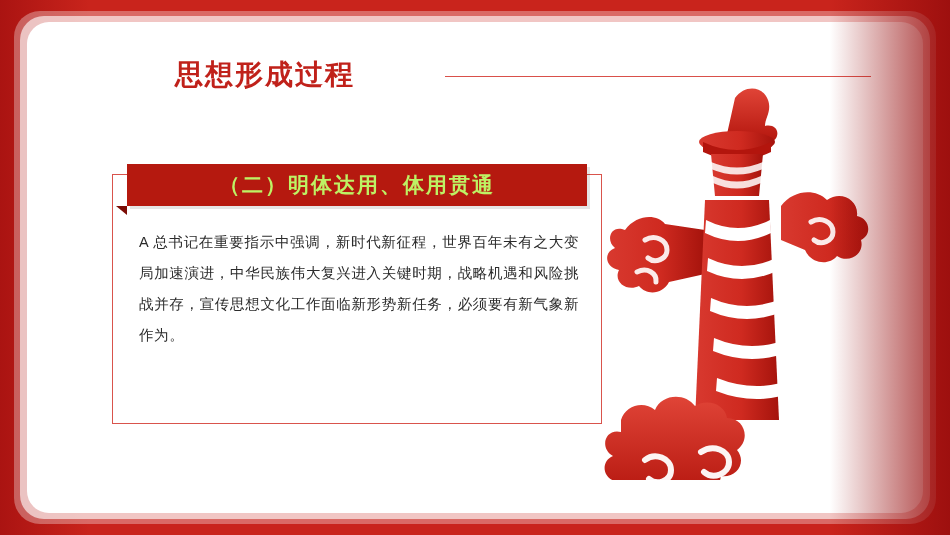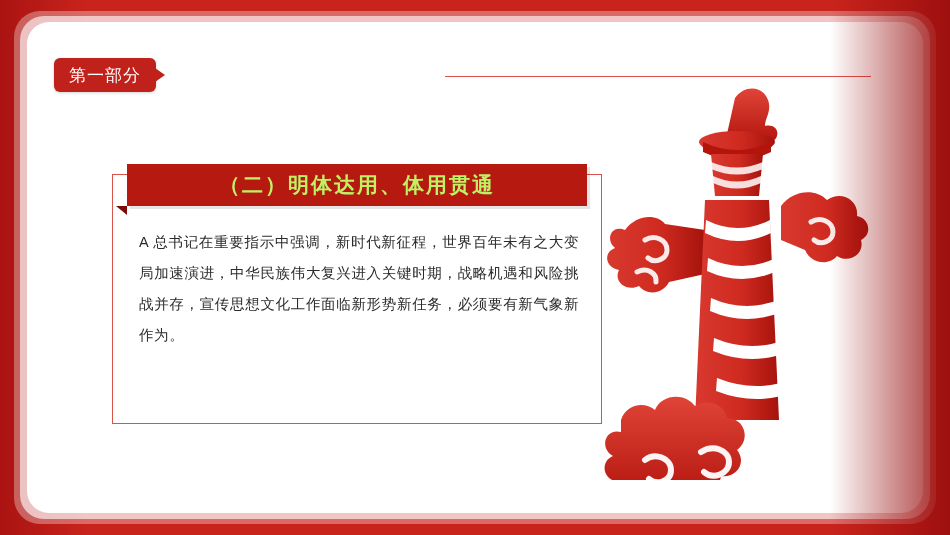--- a/index.html
+++ b/index.html
@@ -186,21 +186,21 @@
 <div class="slide">
 
   <div class="edge-left"></div>
 
   <div class="card-outer"></div>
   <div class="card-mid"></div>
 
   <div class="card">
 
     <div class="header">
-      <div class="part-tag">第一部分</div>
+      <div class="header-title">思想形成过程</div>
       <div class="header-rule"></div>
     </div>
 
     <div class="content-box"></div>
 
     <div class="subtitle-bar">（二）明体达用、体用贯通</div>
 
     <div class="body-text">A 总书记在重要指示中强调，新时代新征程，世界百年未有之大变局加速演进，中华民族伟大复兴进入关键时期，战略机遇和风险挑战并存，宣传思想文化工作面临新形势新任务，必须要有新气象新作为。</div>
 
     <svg class="illus" viewBox="0 0 330 400" xmlns="http://www.w3.org/2000/svg">

